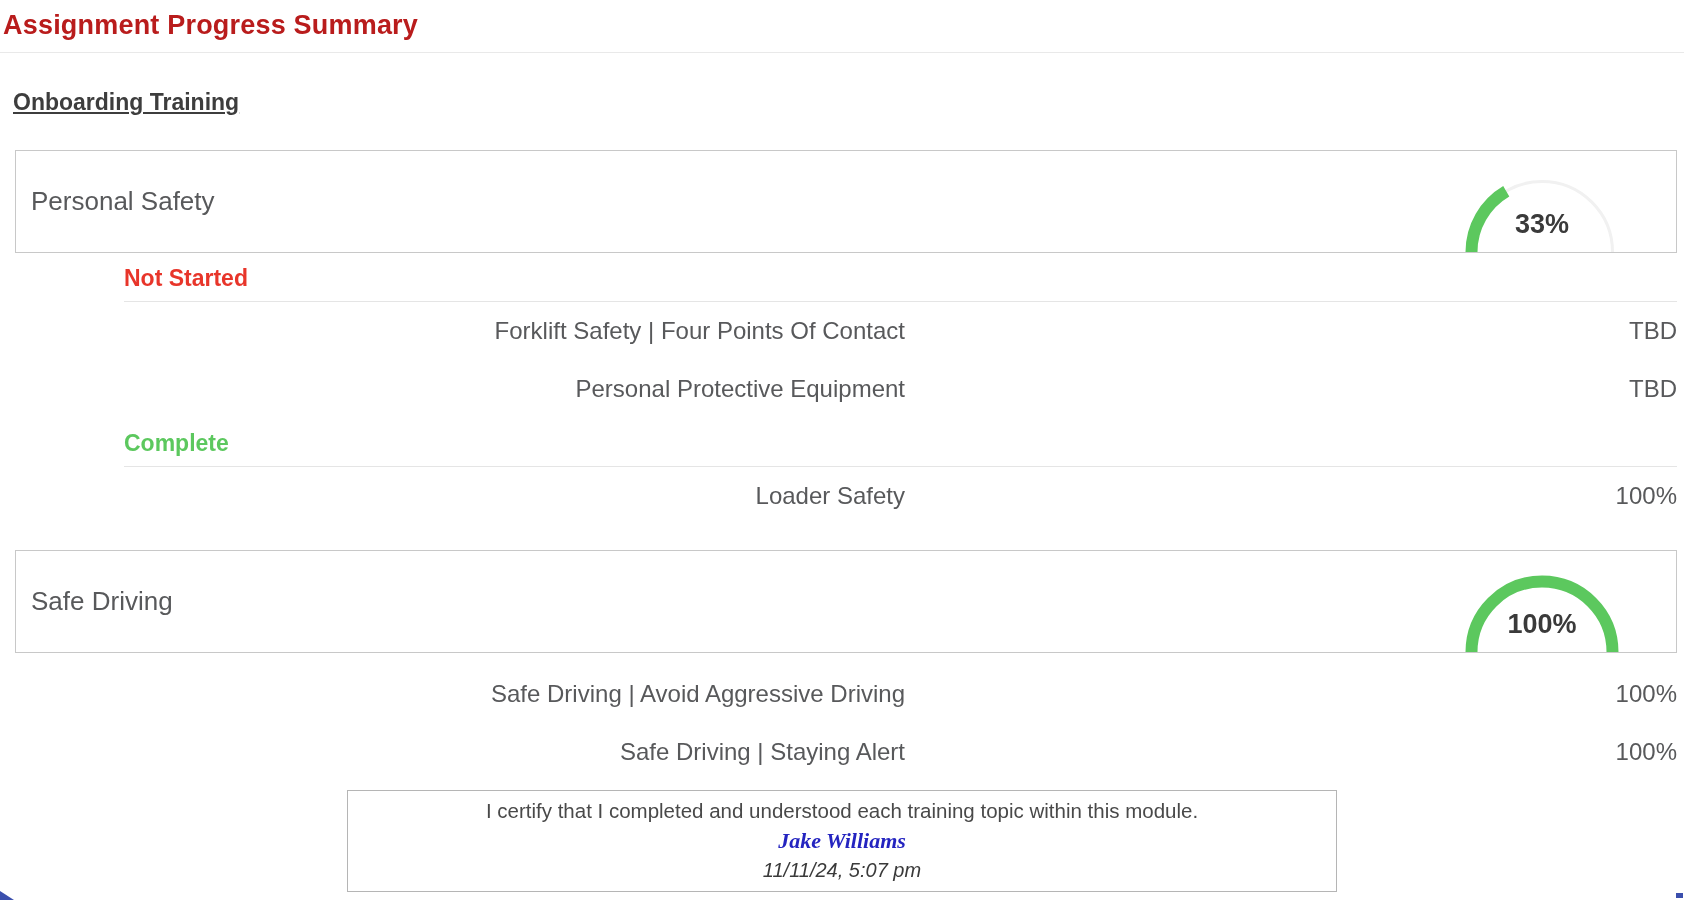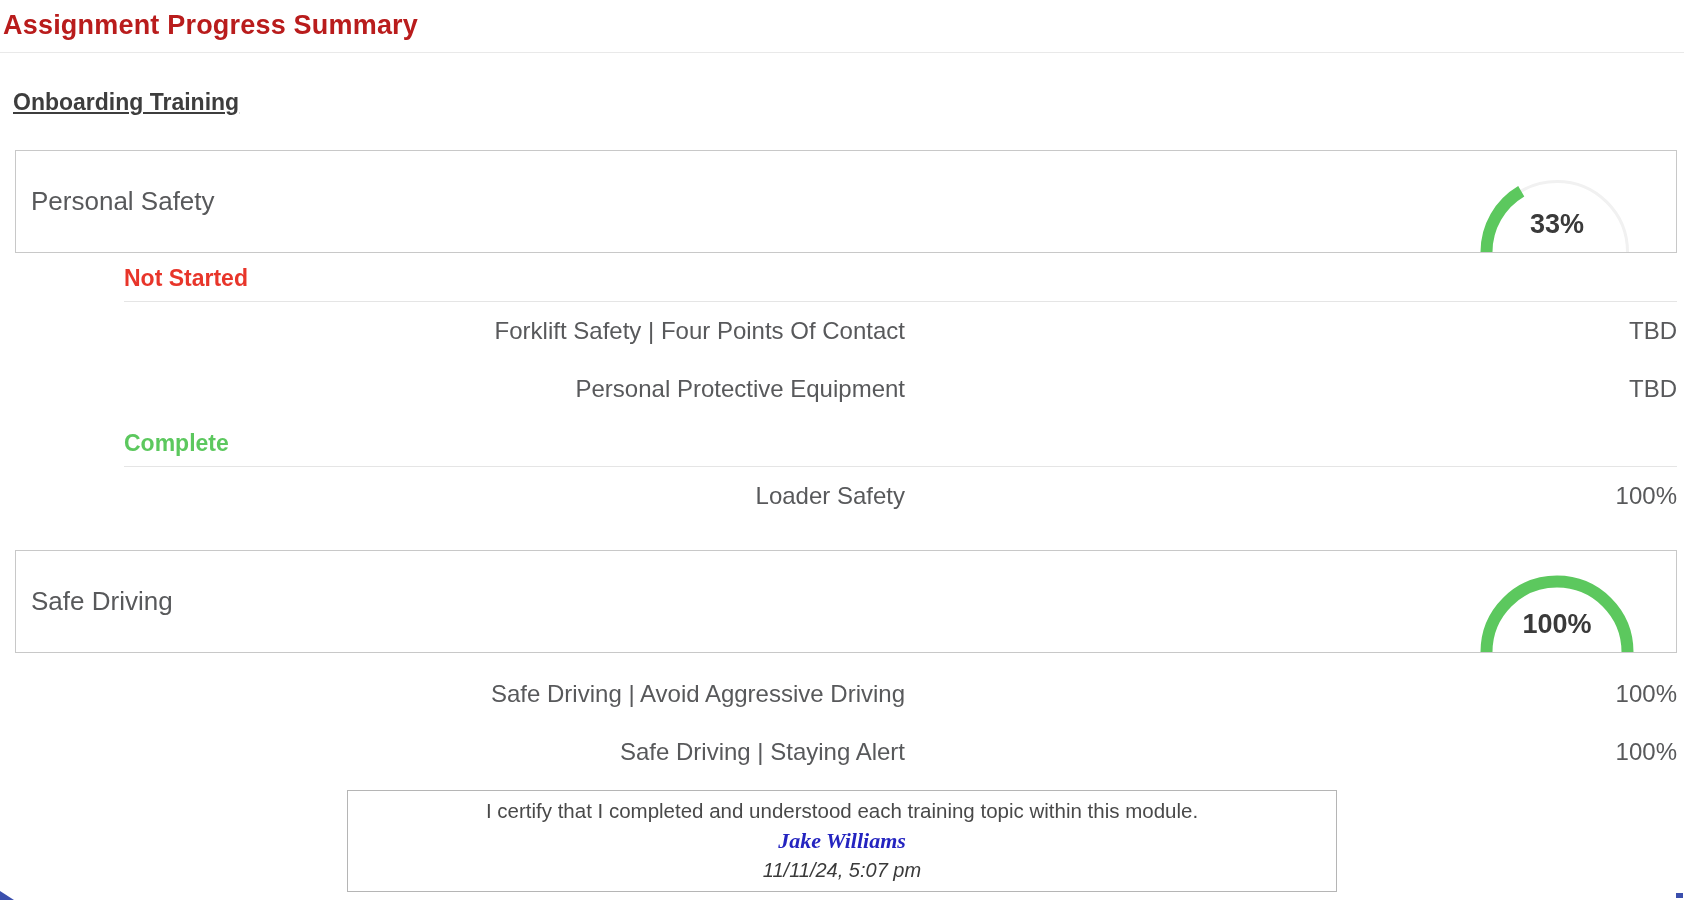--- a/index.html
+++ b/index.html
@@ -39,21 +39,21 @@
   }
   .module-card.first  { margin-top: 34px; }
   .module-card.second { margin-top: 25px; }
   .module-title {
     font-size: 26px;
     color: #58595b;
     font-weight: 400;
   }
   .gauge-wrap {
     position: absolute;
-    right: 39px;
+    right: 54px;
     bottom: 0;
     width: 160px;
     height: 80px;
   }
   .gauge-wrap svg { display: block; width: 160px; height: 80px; }
   .gauge-label {
     font-size: 27px;
     font-weight: bold;
     fill: #3a3a3a;
     text-anchor: middle;

